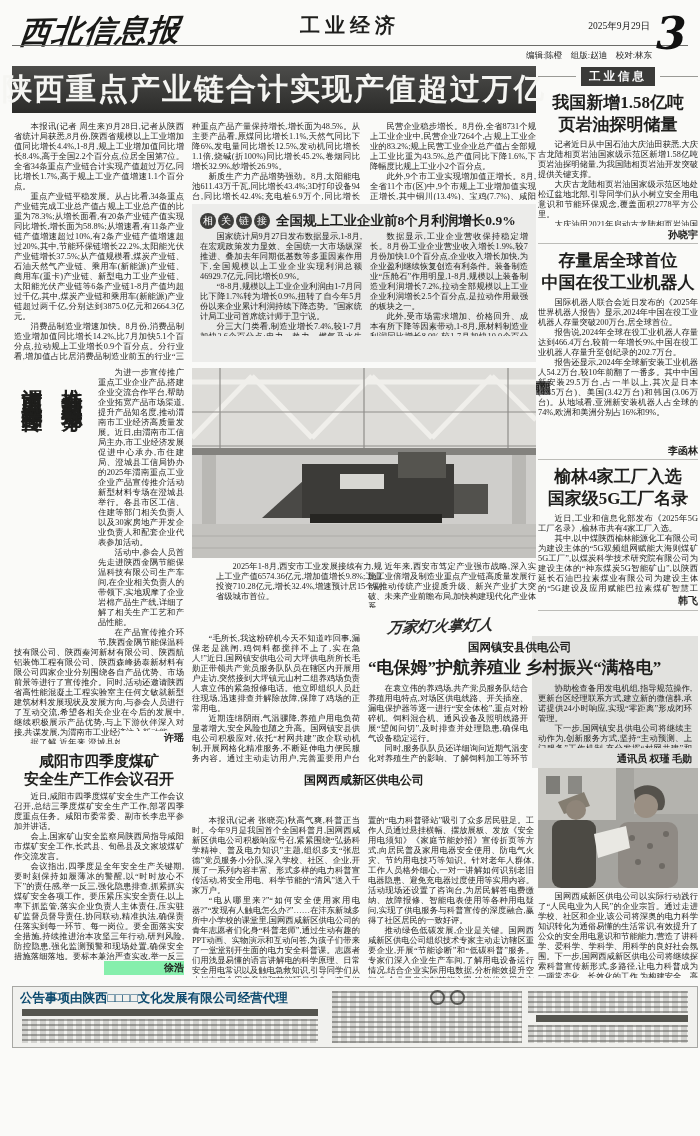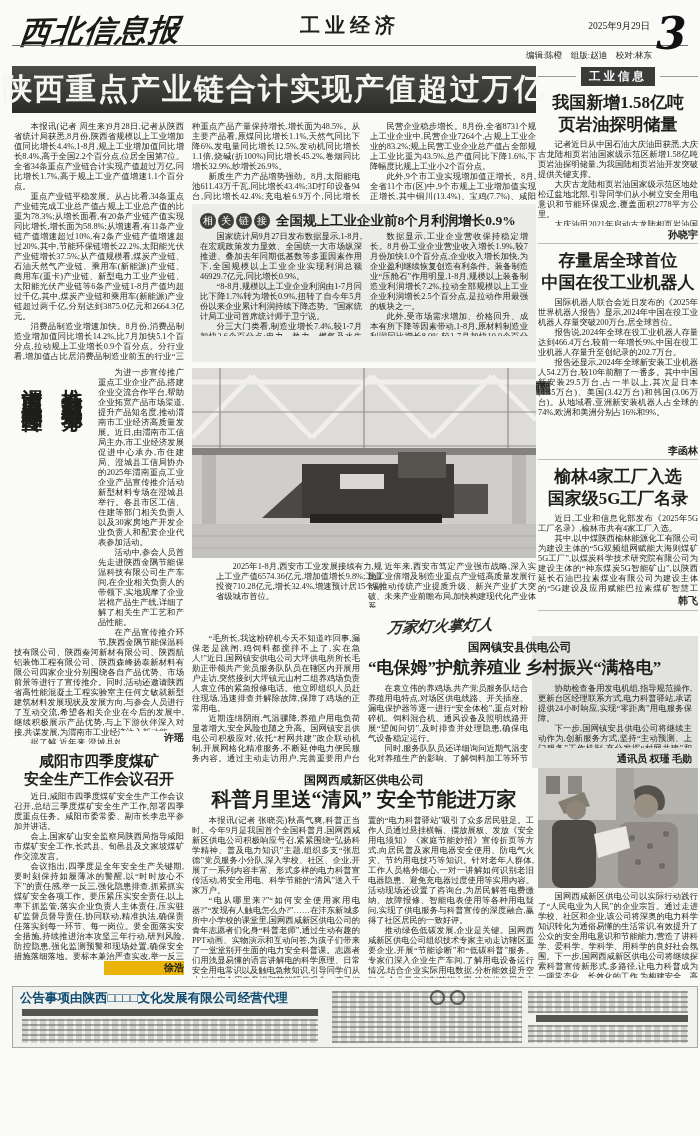--- a/index.html
+++ b/index.html
@@ -48,21 +48,21 @@
   
   .weinan{left:14px;top:368px;width:170px;height:376px;}
   .vtitle{float:left;width:78px;height:272px;margin:4px 6px 4px 0;display:flex;gap:4px;}
   .vtitle span{writing-mode:vertical-lr;font-size:21px;font-weight:bold;letter-spacing:2px;
           font-family:"Liberation Sans",sans-serif;line-height:36px;}
   .weinan-author{left:120px;top:731px;width:64px;background:#fafaf8;}
   
   .xy-head{left:14px;top:752px;width:170px;text-align:center;font-size:15px;line-height:18px;
           font-weight:bold;}
   .xy-body{left:14px;top:792px;width:170px;height:168px;}
-  .xy-author{left:104px;top:961px;width:80px;background:#eab308;}
+  .xy-author{left:104px;top:961px;width:80px;background:#86efac;}
   
   .graybox{left:532px;top:636px;width:166px;height:132px;background:#e2e2df;}
   .db-brand{left:388px;top:616px;width:160px;font-size:15px;font-weight:900;font-style:italic;
           transform:skewX(-10deg) rotate(-2deg);white-space:nowrap;color:#2a2a28;}
   .db-org{left:468px;top:640px;width:170px;font-size:11.5px;font-weight:bold;}
   .db-head{left:368px;top:656px;width:330px;font-size:17px;font-weight:bold;white-space:nowrap;}
   .db-col1{left:192px;top:634px;width:168px;height:130px;}
   .db-col2{left:368px;top:684px;width:160px;height:80px;}
   .db-col3{left:538px;top:684px;width:154px;height:64px;}
   .db-author{left:538px;top:752px;width:154px;}
@@ -232,27 +232,26 @@
   <div class="abs db-head">“电保姆”护航养殖业 乡村振兴“满格电”</div>
   <div class="abs bt db-col1">
       <p>“毛所长,我这粉碎机今天不知道咋回事,漏保老是跳闸,鸡饲料都搅拌不上了,实在急人!”近日,国网镇安供电公司大坪供电所所长毛勋正带领共产党员服务队队员在辖区内开展用户走访,突然接到大坪镇元山村二组养鸡场负责人袁立伟的紧急报修电话。他立即组织人员赶往现场,迅速排查并解除故障,保障了鸡场的正常用电。</p>
       <p>近期连绵阴雨,气温骤降,养殖户用电负荷显著增大,安全风险也随之升高。国网镇安县供电公司积极应对,依托“村网共建”政企联动机制,开展网格化精准服务,不断延伸电力便民服务内容。通过主动走访用户,完善重要用户台账,定制个性化用电检查方案等一系列举措,切实加强用电安全管理,及时排除隐患,为用户送上安心电、放心电。</p>
     </div>
   <div class="abs bt db-col2">
       <p>在袁立伟的养鸡场,共产党员服务队结合养殖用电特点,对场区供电线路、开关插座、漏电保护器等逐一进行“安全体检”,重点对粉碎机、饲料混合机、通风设备及照明线路开展“望闻问切”,及时排查并处理隐患,确保电气设备稳定运行。</p>
       <p>同时,服务队队员还详细询问近期气温变化对养殖生产的影响、了解饲料加工等环节的用电需求,现场宣讲安全用电知识、“e节电”使用技巧和现行电价政策,耐心讲解用电设备常见故障处置办法,进一步增强用户安全用电与节能意识。</p>
     </div>
   <div class="abs bt db-col3">
-      <p>协助检查备用发电机组,指导规范操作,更新台区经理联系方式,电力科普驿站,承诺提供24小时响应,实现“零距离”用电服务保障。</p>
+      <p>协助检查备用发电机组,指导规范操作,更新台区经理联系方式,建立新的微信群,承诺提供24小时响应,实现“零距离”形成闭环管理。</p>
       <p>下一步,国网镇安县供电公司将继续主动作为,创新服务方式,坚持“主动预测、上门服务”工作机制,充分发挥“村网共建”和网格管理服务优势,以高效优质的电力服务助力养殖业健康发展,守好养殖户的“钱袋子”,以充足电、可靠电为乡村振兴注入强劲动力。</p>
     </div>
   <div class="abs author db-author">通讯员 权瑾 毛勋</div>
 
   <div class="abs kp-org">国网西咸新区供电公司</div>
-  <div class="abs kp-head">科普月里送“清风” 安全节能进万家</div>
   <div class="abs bt kp-col1">
       <p>本报讯(记者 张晓亮)秋高气爽,科普正当时。今年9月是我国首个全国科普月,国网西咸新区供电公司积极响应号召,紧紧围绕“弘扬科学精神、普及电力知识”主题,组织多支“张思德”党员服务小分队,深入学校、社区、企业,开展了一系列内容丰富、形式多样的电力科普宣传活动,将安全用电、科学节能的“清风”送入千家万户。</p>
       <p>“电从哪里来?”“如何安全使用家用电器?”“发现有人触电怎么办?”……在沣东新城多所中小学校的课堂里,国网西咸新区供电公司的青年志愿者们化身“科普老师”,通过生动有趣的PPT动画、实物演示和互动问答,为孩子们带来了一堂堂别开生面的电力安全科普课。志愿者们用浅显易懂的语言讲解电的科学原理、日常安全用电常识以及触电急救知识,引导同学们从小树立安全用电意识和节能环保观念。孩子们踊跃参与,在欢声笑语中掌握了远离电力危险、保护自身安全的本领,一颗颗科学用电的种子在他们心中悄然萌芽。</p>
     </div>
   <div class="abs bt kp-col2 cont">
       <p>置的“电力科普驿站”吸引了众多居民驻足。工作人员通过悬挂横幅、摆放展板、发放《安全用电须知》《家庭节能妙招》宣传折页等方式,向居民普及家用电器安全使用、防电气火灾、节约用电技巧等知识。针对老年人群体,工作人员格外细心,一对一讲解如何识别老旧电器隐患、避免充电器过度使用等实用内容。活动现场还设置了咨询台,为居民解答电费缴纳、故障报修、智能电表使用等各种用电疑问,实现了供电服务与科普宣传的深度融合,赢得了社区居民的一致好评。</p>
       <p>推动绿色低碳发展,企业是关键。国网西咸新区供电公司组织技术专家主动走访辖区重要企业,开展“节能诊断”和“低碳科普”服务。专家们深入企业生产车间,了解用电设备运行情况,结合企业实际用电数据,分析能效提升空间,为企业量身定制节能方案,建议优化用电方式、选用高能效设备,助力企业降本增效,践行绿色发展理念。同时,向企业员工宣传需求响应、错峰用电等政策,推动形成全社会共同参与节能降碳的良好氛围。</p>
     </div>
   <div class="abs photo2">
     <svg width="160" height="120" viewBox="0 0 160 120" preserveAspectRatio="none">

